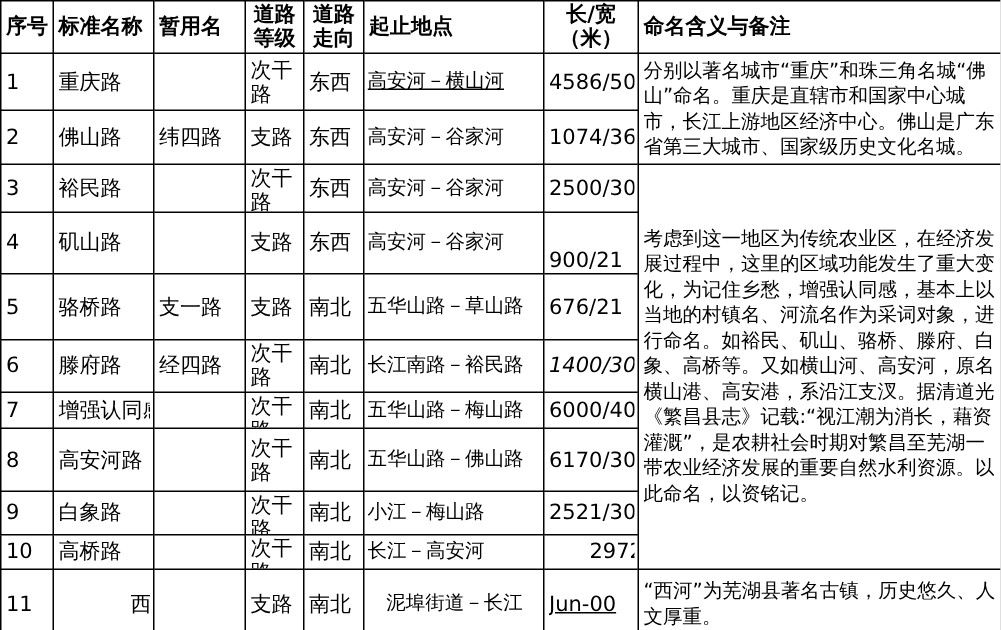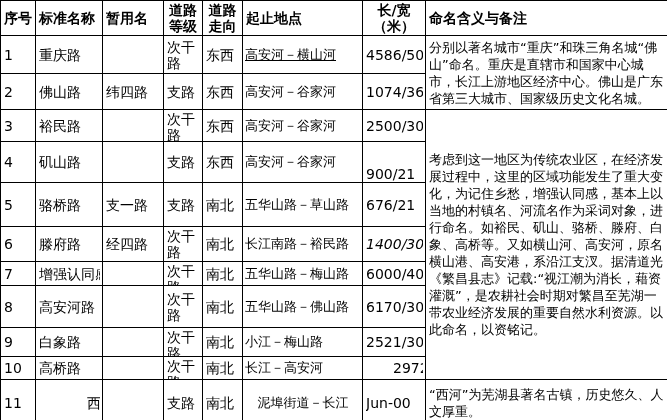--- a/index.html
+++ b/index.html
@@ -341,21 +341,21 @@
           <td>
             <div class="clip" style="max-height: 45px;">支路</div>
           </td>
           <td class="nowrap">
             <div class="clip" style="max-height: 45px;">南北</div>
           </td>
           <td class="nowrap route-cell">
             <div class="clip" style="max-height: 45px; text-align: center;">泥埠街道－长江</div>
           </td>
           <td class="nowrap">
-            <div class="clip" style="max-height: 45px;">Jun-00</div>
+            <div class="clip" style="max-height: 45px; text-decoration: underline;">Jun-00</div>
           </td>
           <td class="remark-cell" rowspan="1">
             <div class="clip" style="max-height: 43px;">“西河”为芜湖县著名古镇，历史悠久、人文厚重。</div>
           </td>
         </tr>
       </tbody>
   </table>
 </div>
 
 </body></html>

